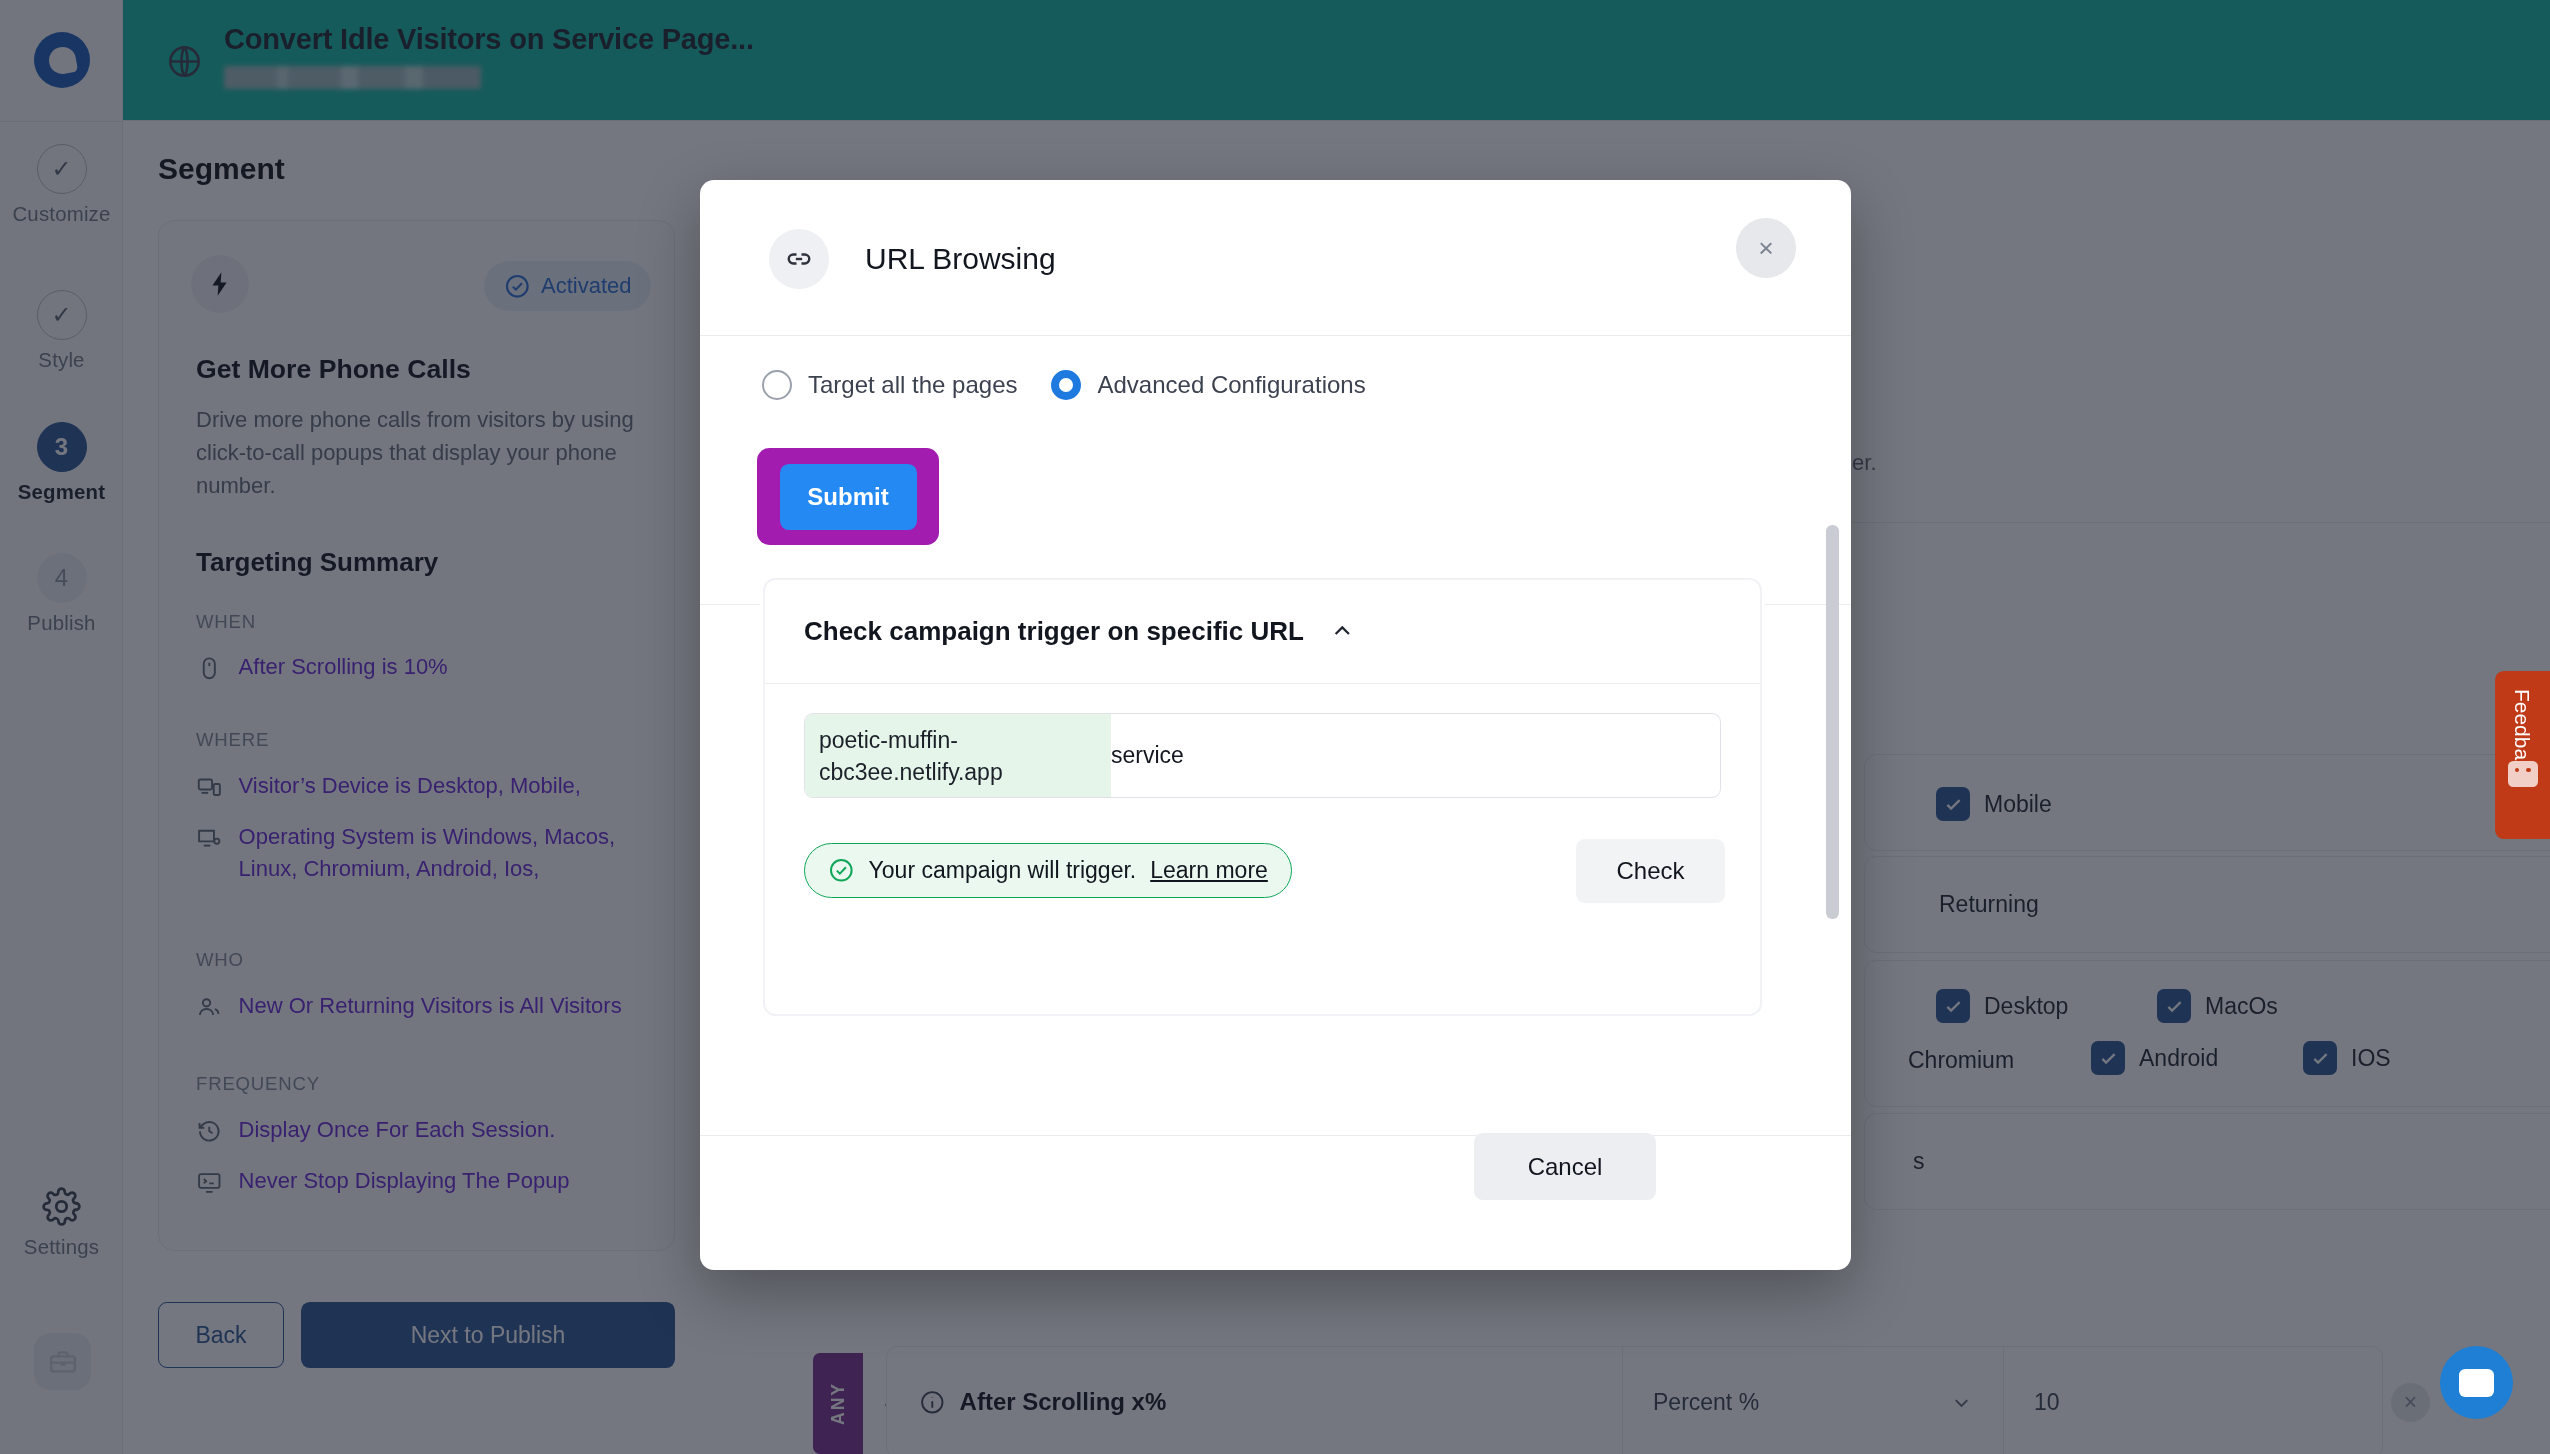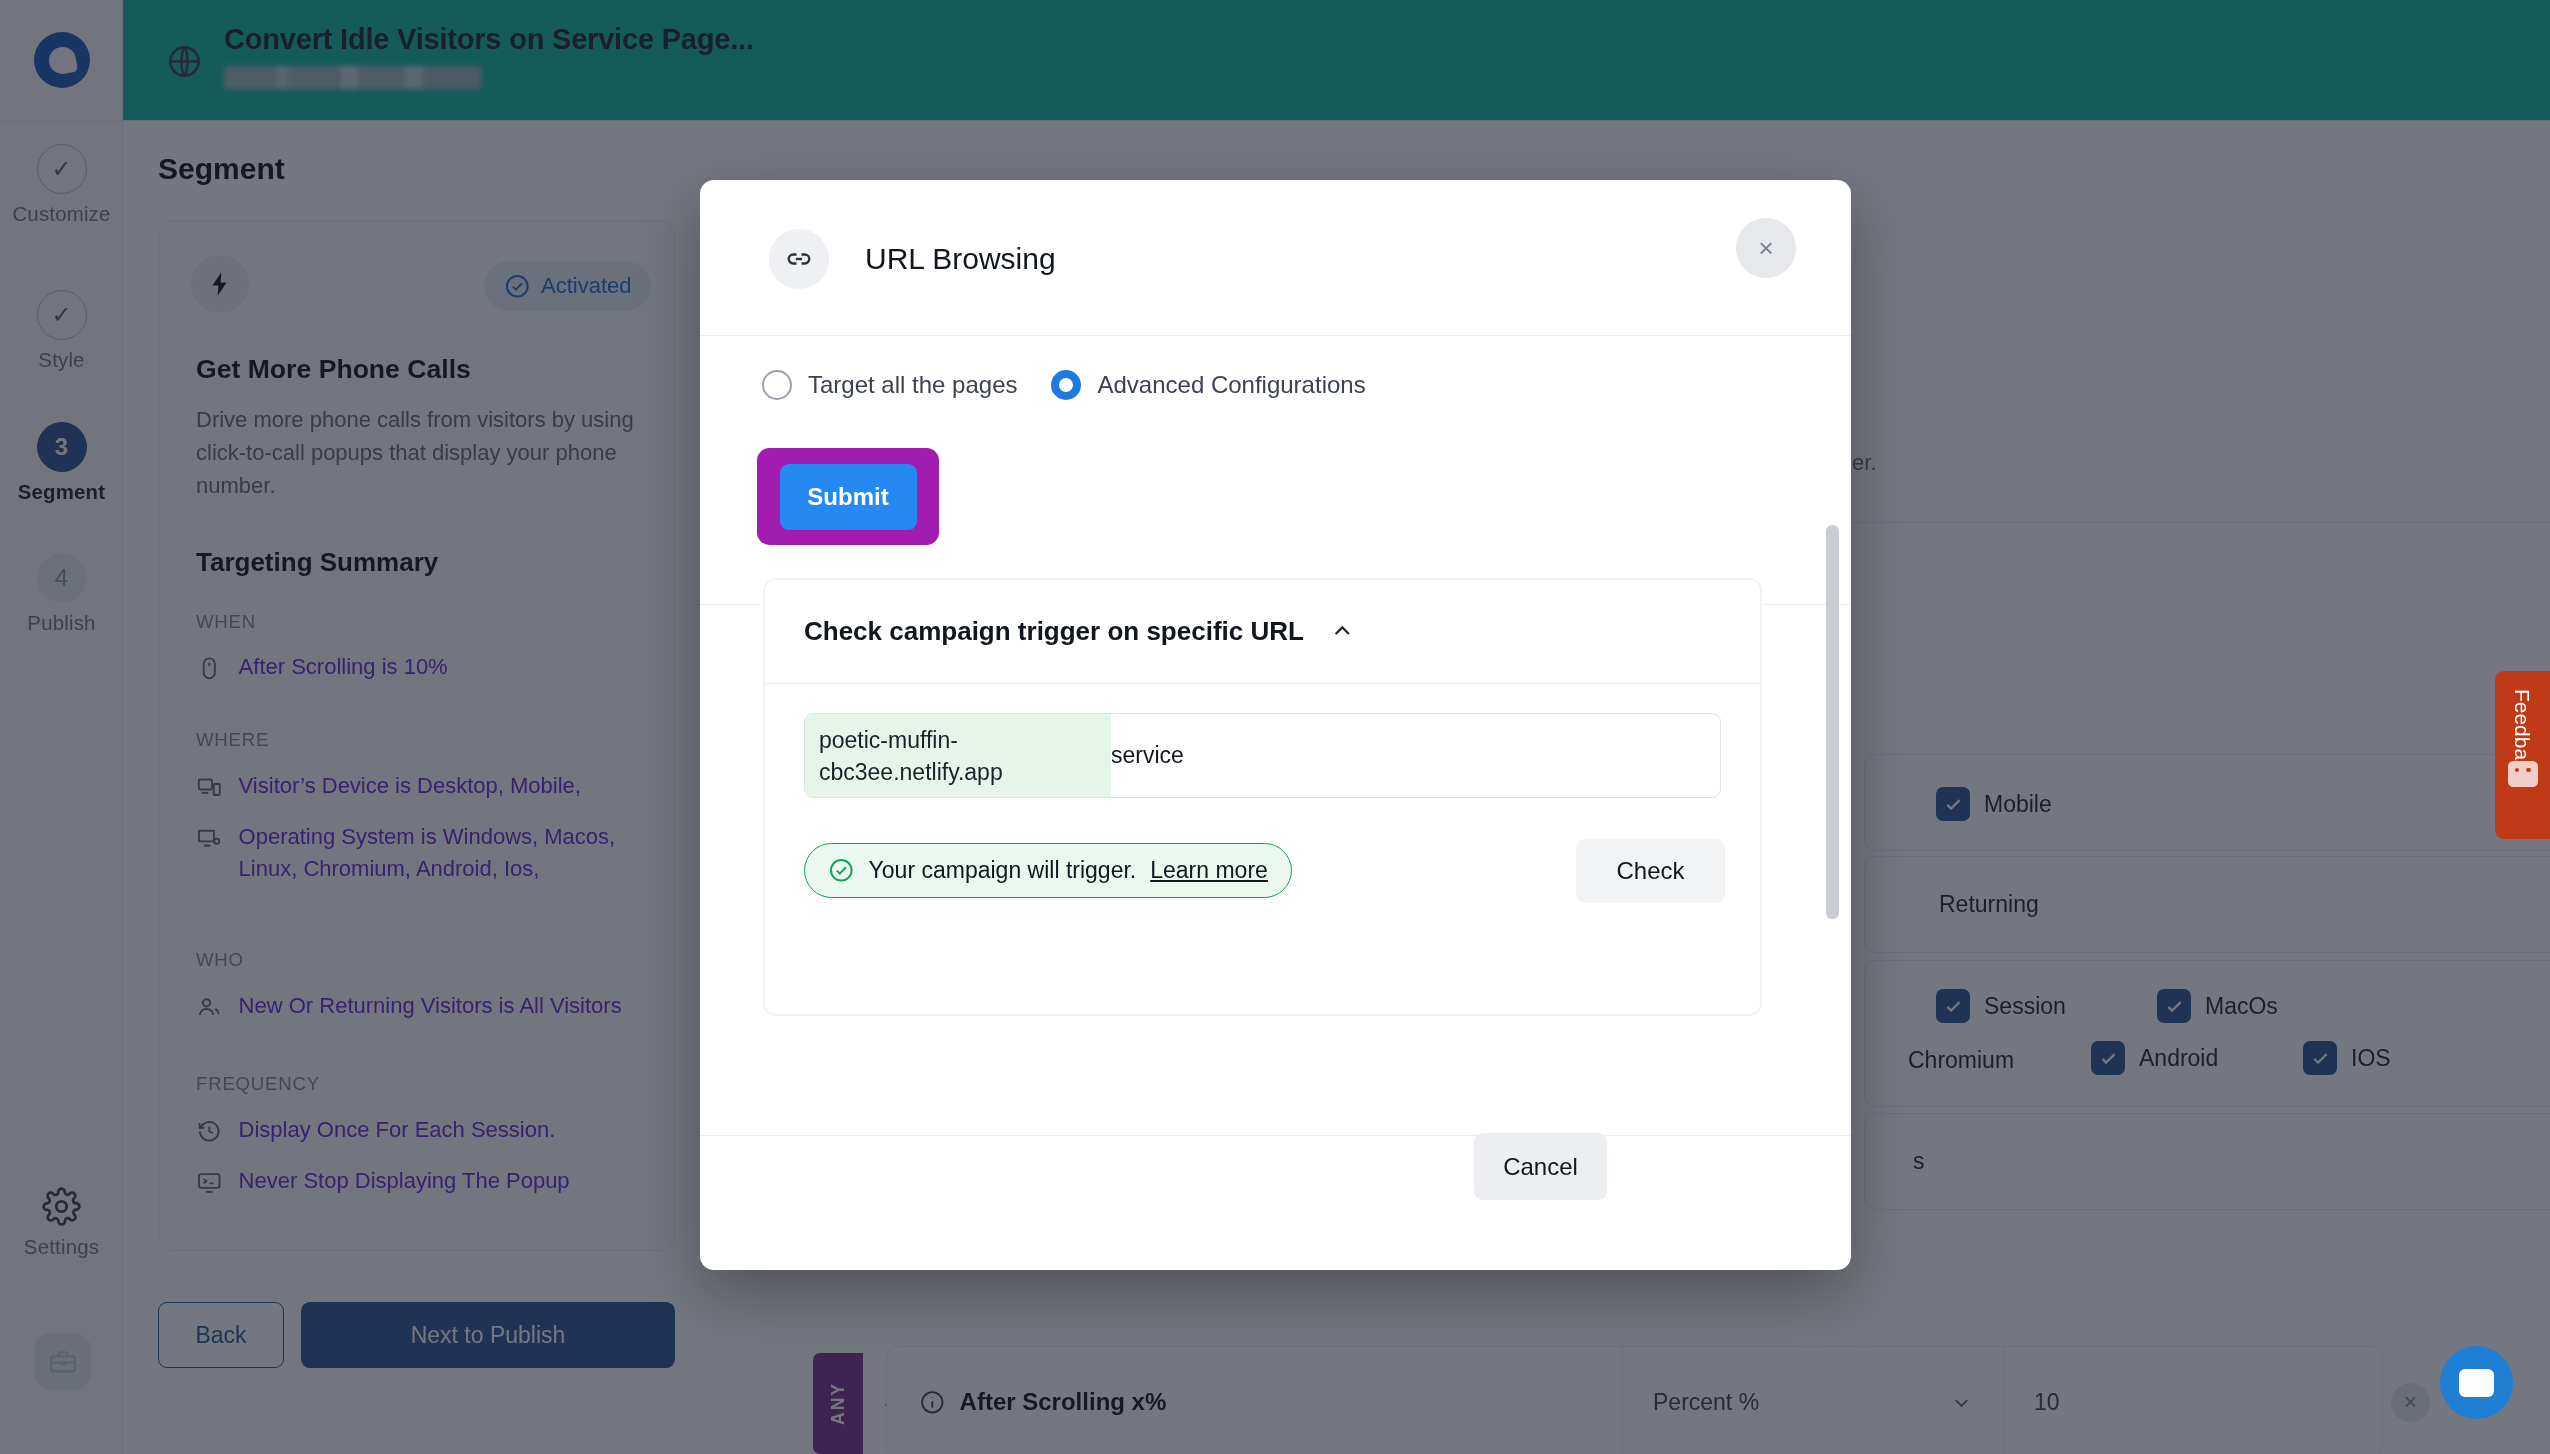--- a/index.html
+++ b/index.html
@@ -232,21 +232,21 @@
   }
 
   .m-scroll {
     position: absolute; right: 12.4px; top: 345px; width: 12.4px; height: 394px;
     border-radius: 6.2px; background: #c9ccd3;
   }
 
   .m-foot { position: absolute; left: 0; bottom: 0; width: 1151px; height: 135px; }
   .m-foot-sep { position: absolute; left: 0; top: 0; width: 1151px; height: 0.9px; background: #e9ebef; }
   .btn-cancel {
-    position: absolute; left: 1474px; top: 1133px; width: 133px; height: 67px;
+    position: absolute; left: 1474px; top: 1133px; width: 182px; height: 67px;
     border: 0; border-radius: 8.9px; background: #eceef1; color: #12161f;
     font-size: 24px; font-family: inherit; cursor: pointer; z-index: 110;
   }
   .save-wrap {
     position: absolute; left: 1637px; top: 1112px; width: 158px; height: 106px;
     background: #fff; border-radius: 14px; z-index: 110;
     display: flex; align-items: center; justify-content: center;
   }
   .btn-save {
     width: 113px; height: 66px; border: 0; border-radius: 8.9px;
@@ -406,21 +406,21 @@
         </div>
       </div>
 
       <div class="rp-card" style="left:1156px; top:839px; width:970px; height:147px">
         <div class="cb-row" style="position:absolute; left:71px; top:28px;">
           <span class="cb">
               <svg viewBox="0 0 24 24" fill="none" stroke="#fff" stroke-width="2.6">
                 <path d="M5 12.4l4.2 4.2L19 7"></path>
               </svg>
             </span>
-          <span>Session</span>
+          <span>Desktop</span>
         </div>
         <div class="cb-row" style="position:absolute; left:292px; top:28px;">
           <span class="cb">
               <svg viewBox="0 0 24 24" fill="none" stroke="#fff" stroke-width="2.6">
                 <path d="M5 12.4l4.2 4.2L19 7"></path>
               </svg>
             </span>
           <span>MacOs</span>
         </div>
         <div class="cb-row" style="position:absolute; left:43px; top:86px;">

